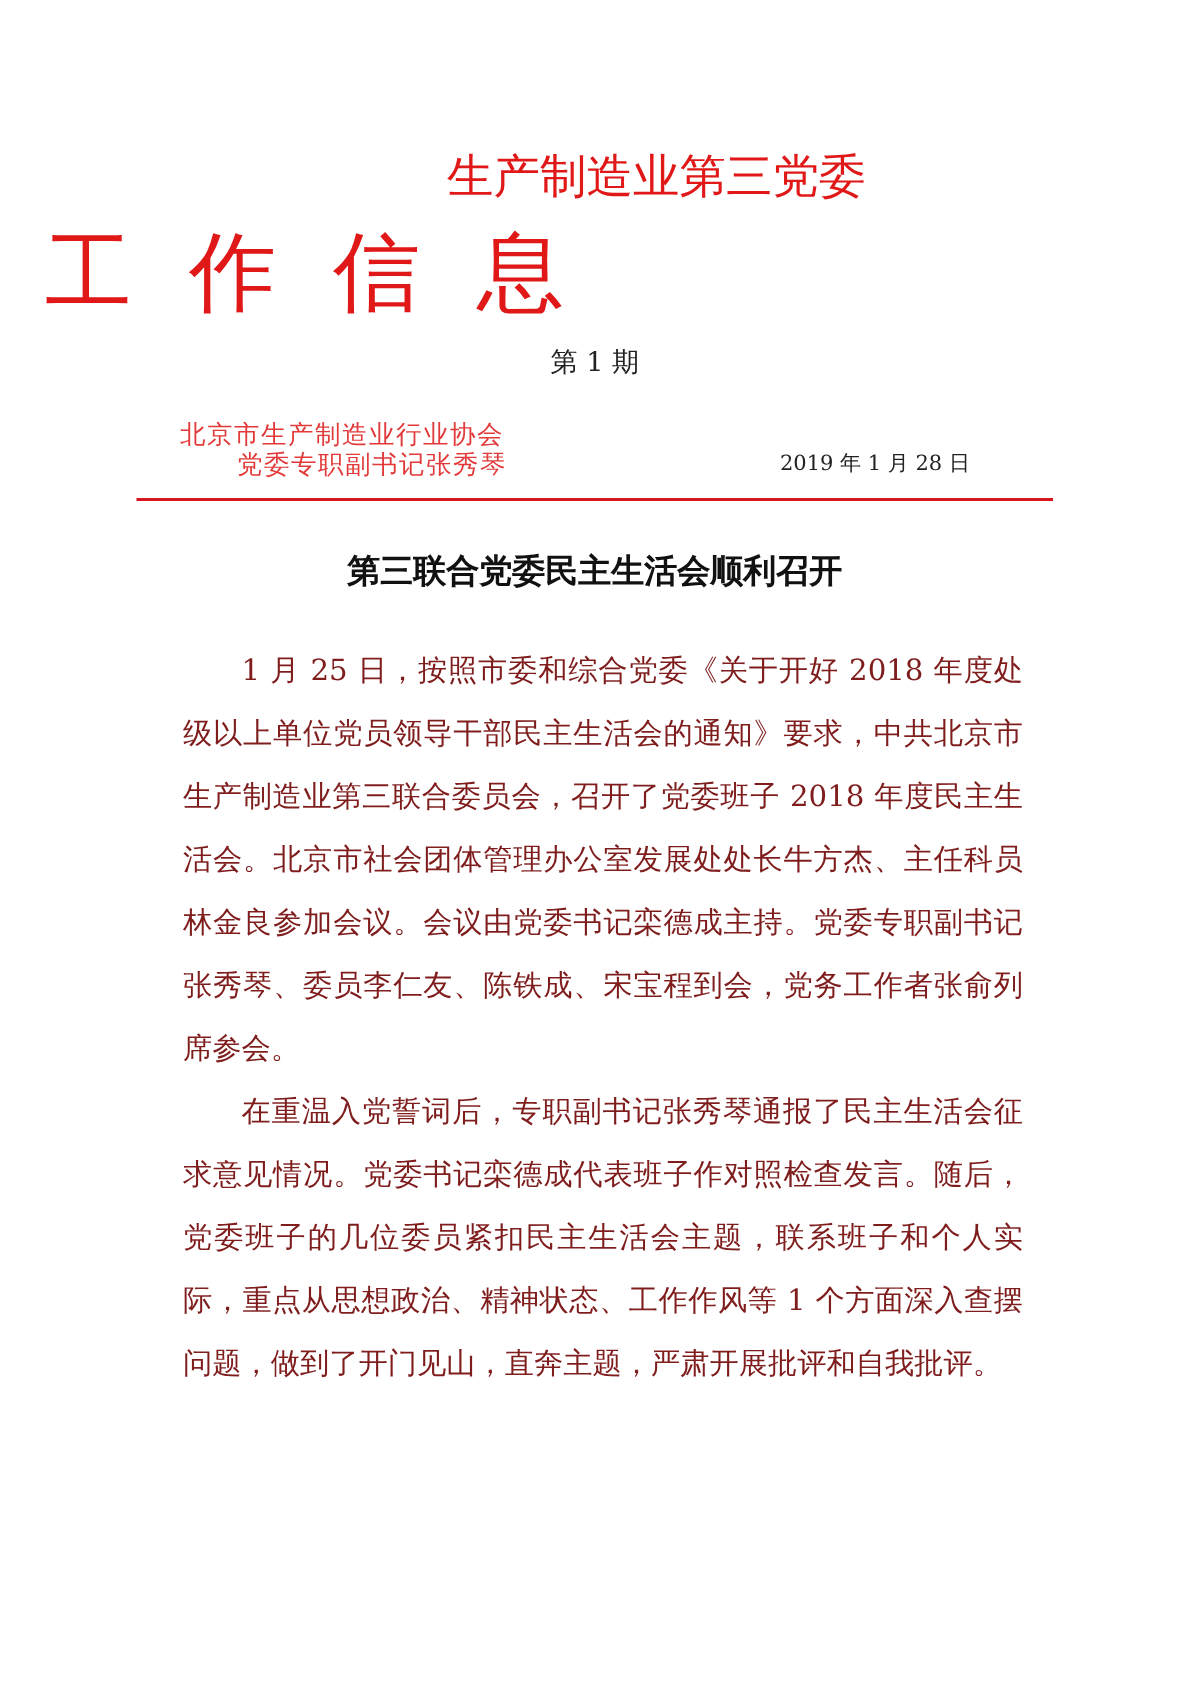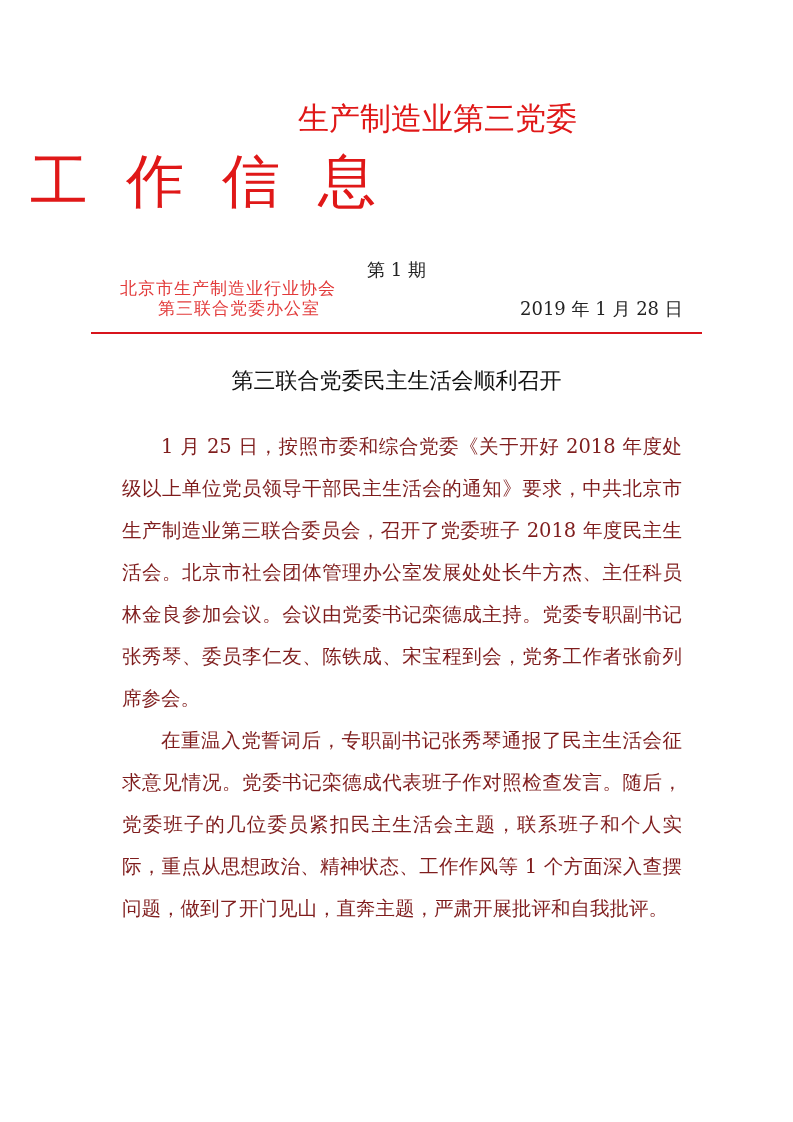--- a/index.html
+++ b/index.html
@@ -5,43 +5,43 @@
   html, body { margin: 0; padding: 0; background: #ffffff; }
   body { width: 793px; height: 1122px; position: relative; overflow: hidden;
          font-family: "DejaVu Serif", "Liberation Serif", serif; color: #1a1a1a; }
   .page { position: absolute; left: 0; top: 0; width: 793px; height: 1122px; }
   .masthead-org { position: absolute; top: 98px; left: 0; width: 793px; text-align: center;
                   color: #e01818; font-size: 31px; letter-spacing: 0px; line-height: 40px; padding-left: 41px; }
   .masthead-title { position: absolute; top: 148px; left: 0; width: 793px; text-align: left;
                     color: #e01818; font-size: 58px; line-height: 66px; letter-spacing: 38px;
                     padding-left: 30px; box-sizing: border-box; font-weight: normal; }
   .issue { position: absolute; top: 230px; left: 0; width: 793px; text-align: center;
-           font-size: 18px; line-height: 24px; color: #222; margin-top: 28px; }
+           font-size: 18px; line-height: 24px; color: #222; }
   .issuer { position: absolute; left: 120px; top: 280px; color: #e23a3a; font-size: 17px;
-            line-height: 20px; font-family: Liberation Mono, monospace; letter-spacing: 1px; }
+            line-height: 20px; font-family: Liberation Serif, serif; letter-spacing: 1px; }
   .issuer .l2 { padding-left: 38px; }
-  .pubdate { position: absolute; left: 520px; top: 297px; font-size: 18px; line-height: 24px; color: #222; }
+  .pubdate { position: absolute; left: 520px; top: 297px; font-size: 14px; line-height: 24px; color: #222; }
   .rule { position: absolute; left: 91px; top: 332px; width: 611px; height: 2px; background: #d8141c; }
   .headline { position: absolute; top: 366px; left: 0; width: 793px; text-align: center;
-              font-size: 22px; font-weight: normal; line-height: 30px; color: #111; }
+              font-size: 22px; font-weight: bold; line-height: 30px; color: #111; }
   .body { position: absolute; left: 122px; top: 426px; width: 560px; font-size: 19.5px;
           line-height: 42px; color: #7f1d1d; text-align: justify; text-justify: inter-character; }
   .body p { margin: 0; text-indent: 2em; }
 </style>
 </head>
 <body>
 
 <div class="page">
   <div class="masthead-org">生产制造业第三党委</div>
   <div class="masthead-title">工作信息</div>
   <div class="issue">第 1 期</div>
 
   <div class="issuer">
     <div class="l1">北京市生产制造业行业协会</div>
-    <div class="l2">第三联合党委办公室</div>
+    <div class="l2">党委专职副书记张秀琴</div>
   </div>
   <div class="pubdate">2019 年 1 月 28 日</div>
 
   <div class="rule"></div>
 
   <div class="headline">第三联合党委民主生活会顺利召开</div>
 
   <div class="body">
     <p>1 月 25 日，按照市委和综合党委《关于开好 2018 年度处级以上单位党员领导干部民主生活会的通知》要求，中共北京市生产制造业第三联合委员会，召开了党委班子 2018 年度民主生活会。北京市社会团体管理办公室发展处处长牛方杰、主任科员林金良参加会议。会议由党委书记栾德成主持。党委专职副书记张秀琴、委员李仁友、陈铁成、宋宝程到会，党务工作者张俞列席参会。</p>
     <p>在重温入党誓词后，专职副书记张秀琴通报了民主生活会征求意见情况。党委书记栾德成代表班子作对照检查发言。随后，党委班子的几位委员紧扣民主生活会主题，联系班子和个人实际，重点从思想政治、精神状态、工作作风等 1 个方面深入查摆问题，做到了开门见山，直奔主题，严肃开展批评和自我批评。</p>

